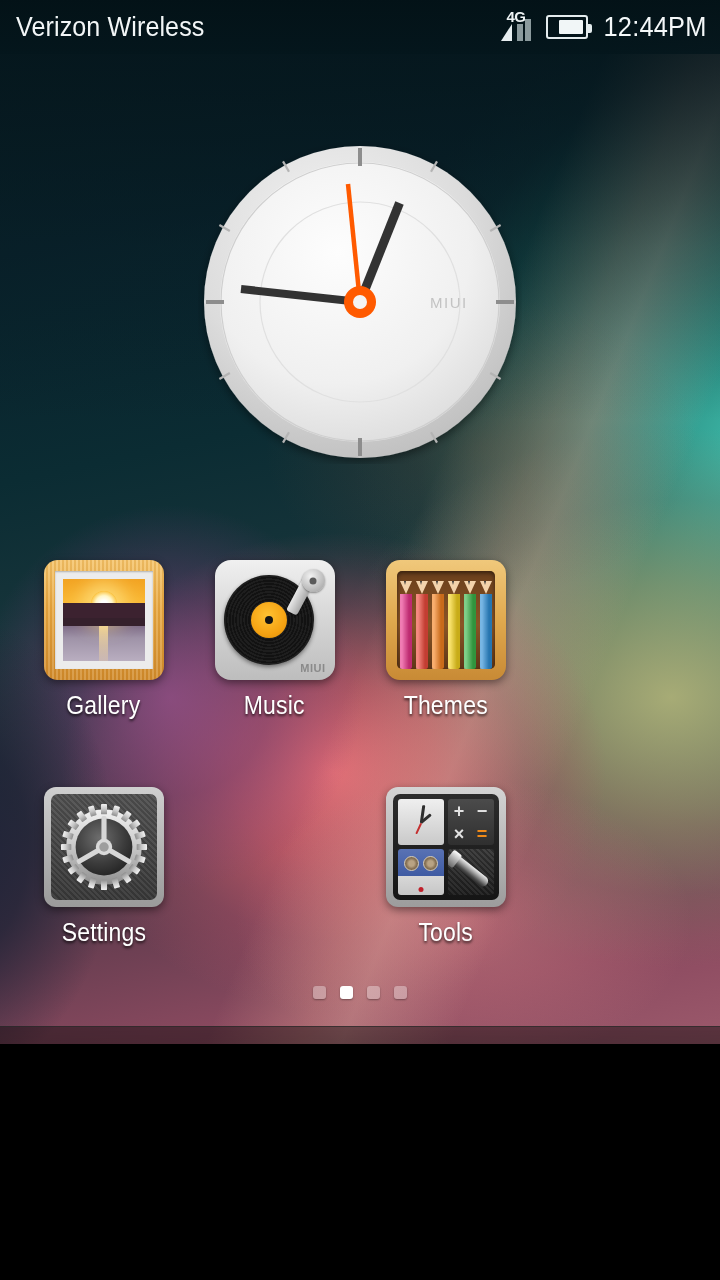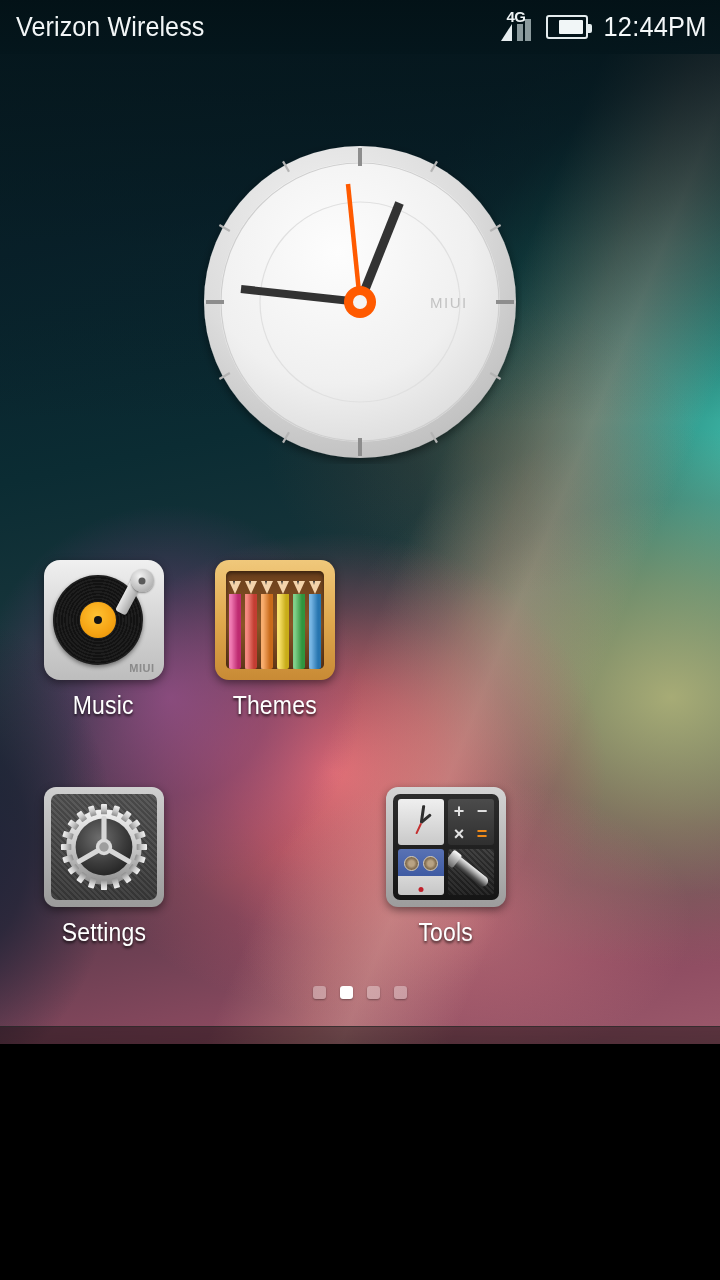--- a/index.html
+++ b/index.html
@@ -644,20 +644,36 @@
       <circle cx="162" cy="162" r="16" fill="#ff5a00"></circle>
       <circle cx="162" cy="162" r="7" fill="#f4f4f4"></circle>
     </svg>
   </div>
 
   <div id="appgrid">
 
     <div class="app-row">
 
 
+      <div class="app-cell">
+        <div class="icon-box">
+          <div class="ic-gallery">
+            <div class="gal-strip"></div>
+            <div class="gal-matte">
+              <div class="gal-photo">
+                <div class="gal-refl"></div>
+                <div class="gal-sun"></div>
+                <div class="gal-mtn"></div>
+                <div class="gal-mtn2"></div>
+              </div>
+            </div>
+          </div>
+        </div>
+        <div class="app-label">Gallery</div>
+      </div>
 
       <div class="app-cell">
         <div class="icon-box">
           <div class="ic-music">
             <div class="mus-vinyl">
               <div class="mus-label">
                   <div class="mus-hole"></div>
                 </div>
             </div>
             <div class="mus-arm"></div>

